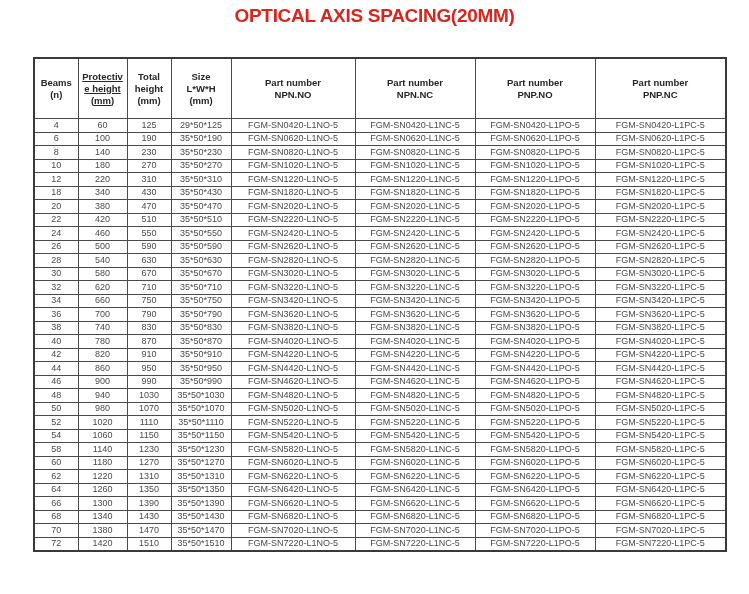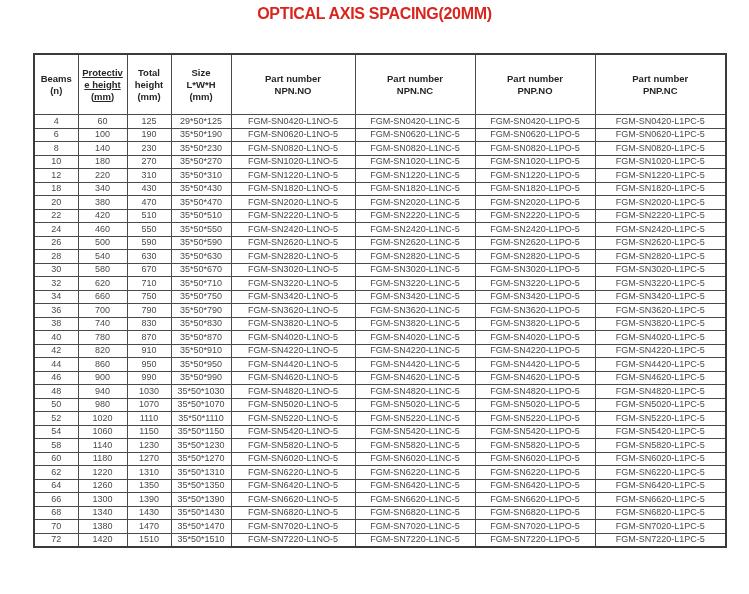--- a/index.html
+++ b/index.html
@@ -4,21 +4,21 @@
 <style>
   html, body { margin:0; padding:0; }
   body {
     width:749px; height:594px; background:#ffffff;
     font-family:"Liberation Sans", sans-serif;
     overflow:hidden;
   }
   .page-title {
     padding-top:5px;
     text-align:center;
-    font-size:16px;
+    font-size:19px;
     font-weight:bold;
     letter-spacing:-0.3px;
     color:#d9251d;
   }
   table.spec-table {
     border-collapse:collapse;
     table-layout:fixed;
     margin:30px 0 16px 33px;
     width:692px;
     height:495px;

